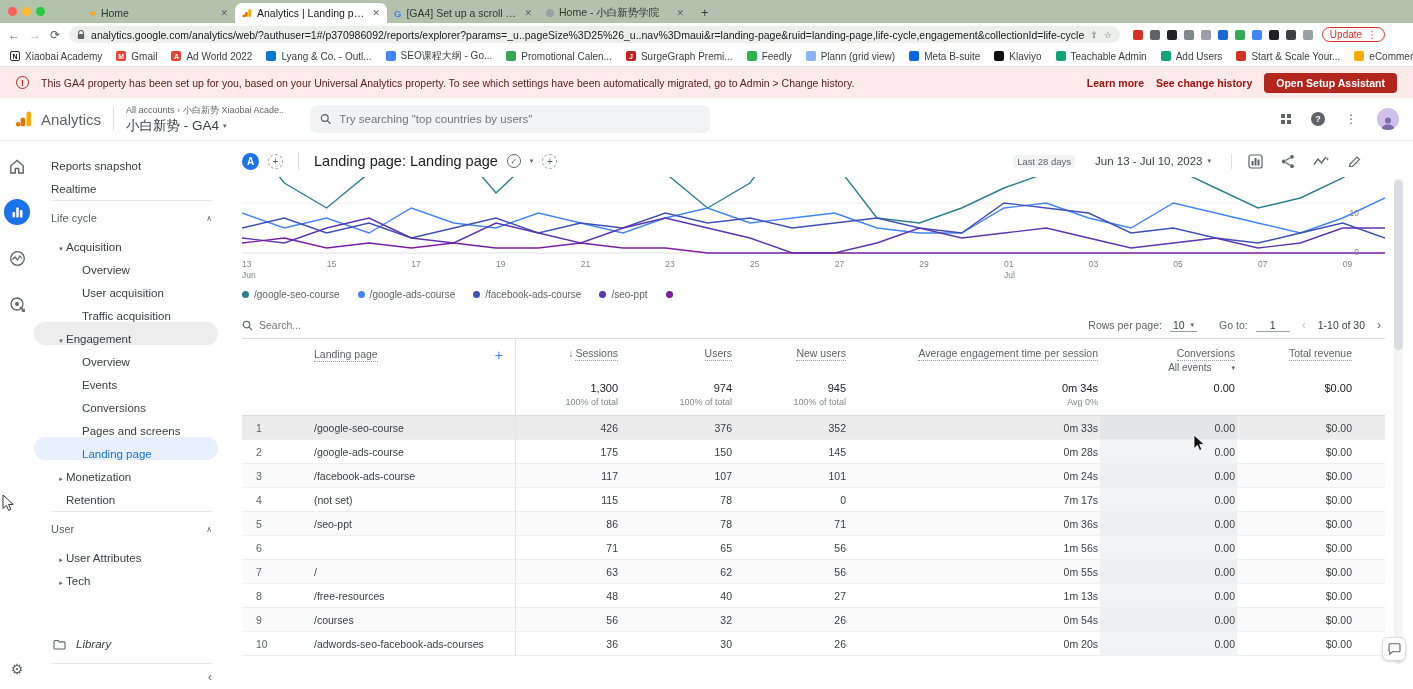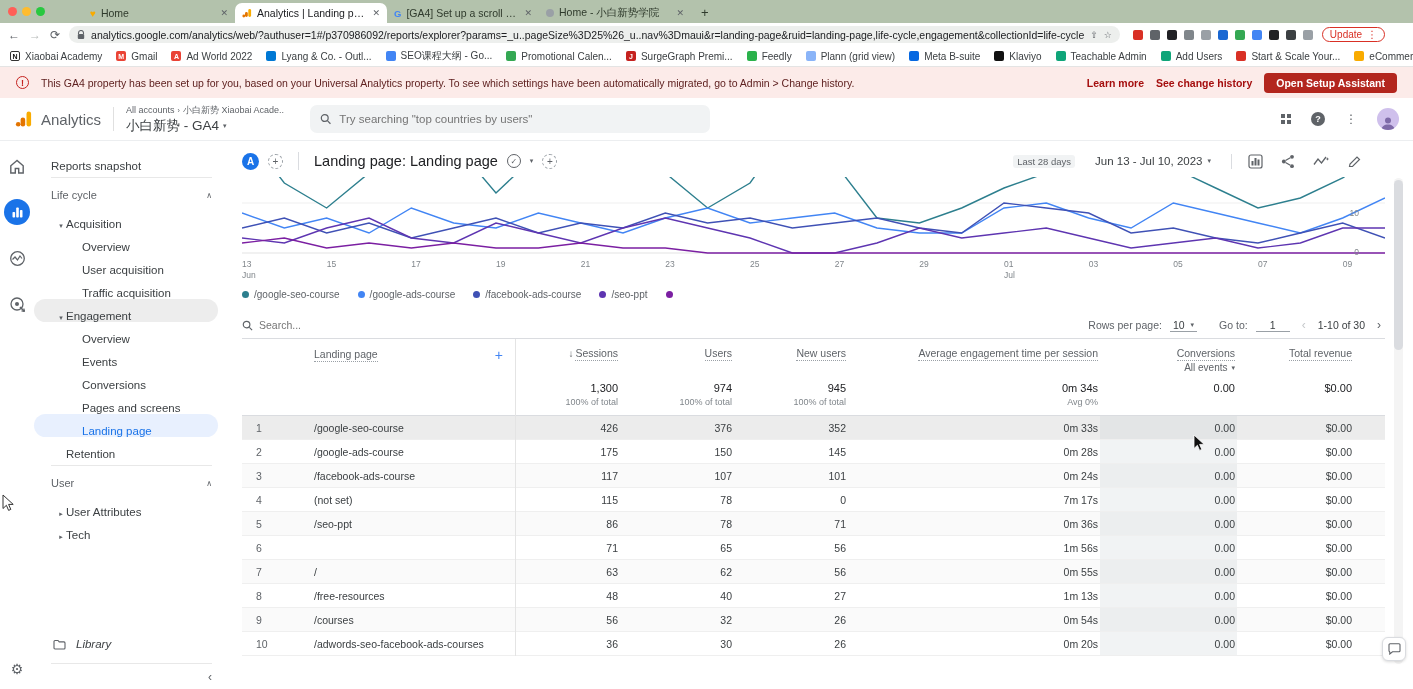--- a/index.html
+++ b/index.html
@@ -135,21 +135,21 @@
   .vdiv { position:absolute; left:273px; top:0; bottom:0; width:1px; background:#e4e4e4; }
   .grow { display:grid; grid-template-columns:36px 237px 105px 114px 114px 252px 137px 148px; align-items:center; }
   .thead { height:40px; font-size:10.5px; color:#5f6368; align-items:start; padding-top:8px; }
   .hlabel { border-bottom:1px dotted #9aa0a6; padding-bottom:1px; }
   .c { padding-right:2px; }
   .cr { text-align:right; }
   .c.rev { padding-right:33px; }
   .cl { padding-left:36px; display:flex; justify-content:space-between; align-items:center; }
   .addcol { color:#4285f4; font-size:14px; padding-right:10px; }
   .sorticon { font-size:10px; color:#5f6368; margin-right:2px; }
-  .subhead { margin-top:3px; font-size:10px; color:#5f6368; display:flex; justify-content:flex-end; gap:4px; align-items:center; }
+  .subhead { margin-top:3px; font-size:10px; color:#5f6368; display:flex; justify-content:flex-end; gap:20px; align-items:center; }
   .totals { height:37px; border-bottom:1px solid #dadce0; font-size:11px; color:#202124; align-items:start; padding-top:3px; }
   .tot-sub { font-size:9px; color:#80868b; margin-top:3px; }
   .trow { height:24px; border-bottom:1px solid #efefef; font-size:10.5px; color:#3c4043; }
   .trow .rown { padding-left:14px; color:#5f6368; }
   .trow .lpage { padding-left:36px; white-space:nowrap; overflow:hidden; }
   .trow.zebra { background:#fafafa; }
   .trow.hover { background:#ececec; }
   .convcol { background:#f1f3f4; height:100%; display:flex; align-items:center; justify-content:flex-end; }
   .trow.hover .convcol { background:#e3e5e6; }
   .trow.zebra .convcol { background:#eceeef; }
@@ -383,20 +383,23 @@
           </svg>
       </span>
       <span class="railgear">⚙</span>
     </div>
 
     <div class="sidenav">
       <div id="nav-items" style="display:flex;flex-direction:column;">
           <div class="nav-item ind0">
             <span>Reports snapshot</span>
           </div>
+          <div class="nav-item ind0">
+            <span>Realtime</span>
+          </div>
           <div class="nav-divider"></div>
           <div class="nav-section">
             <span>Life cycle</span>
             <span class="coll">∧</span>
           </div>
           <div class="nav-item ind1">
             <span class="caret">▾</span>
             <span>Acquisition</span>
           </div>
           <div class="nav-item ind2">
@@ -419,20 +422,24 @@
             <span>Events</span>
           </div>
           <div class="nav-item ind2">
             <span>Conversions</span>
           </div>
           <div class="nav-item ind2">
             <span>Pages and screens</span>
           </div>
           <div class="nav-item ind2 selected">
             <span>Landing page</span>
+          </div>
+          <div class="nav-item ind1">
+            <span class="caret">▸</span>
+            <span>Monetization</span>
           </div>
           <div class="nav-item ind1">
             <span class="caret"></span>
             <span>Retention</span>
           </div>
           <div class="nav-divider"></div>
           <div class="nav-section">
             <span>User</span>
             <span class="coll">∧</span>
           </div>

